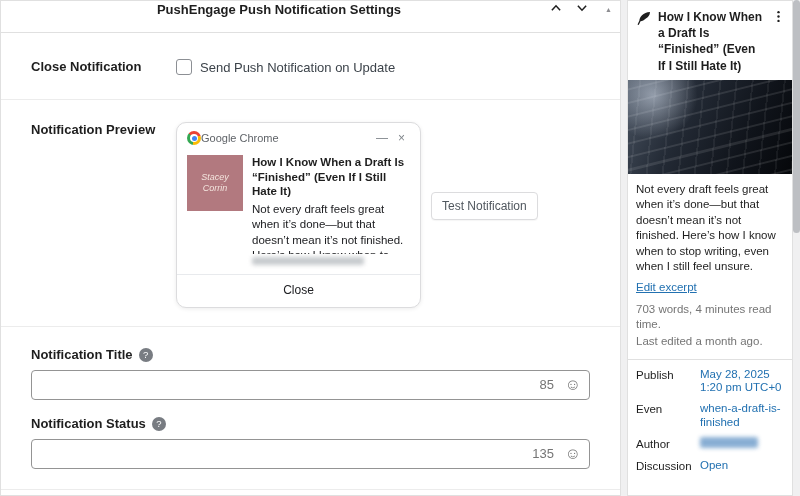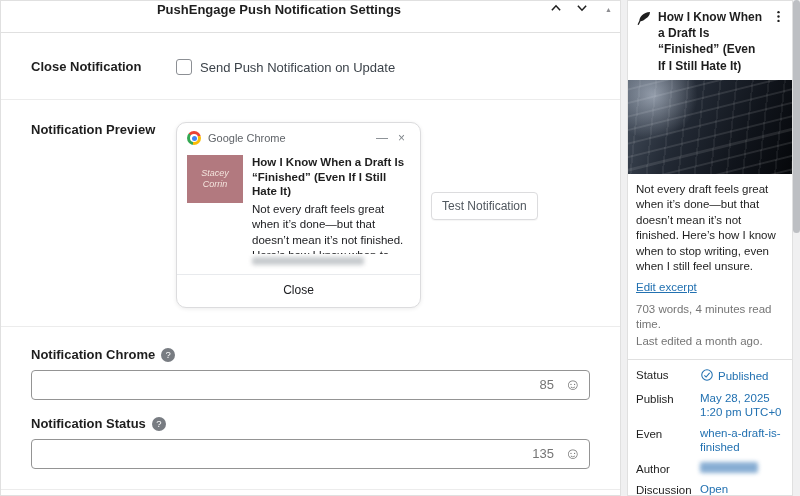--- a/index.html
+++ b/index.html
@@ -54,25 +54,25 @@
   .chrome-icon {
     width:14px; height:14px; border-radius:50%; position:relative; flex-shrink:0;
     background:conic-gradient(from -50deg, #ea4335 0 33.3%, #fbbc05 0 66.6%, #34a853 0 100%);
   }
   .chrome-icon::before {
     content:""; position:absolute; inset:3px; background:#fff; border-radius:50%;
   }
   .chrome-icon::after {
     content:""; position:absolute; inset:4.5px; background:#4285f4; border-radius:50%;
   }
-  .browser-name { font-size:11px; color:#5f6368; margin-left:7px; flex:1; }
+  .browser-name { font-size:11px; color:#5f6368; flex:1; }
   .win-btn { color:#80868b; font-size:12px; padding:0 5px; cursor:pointer; background:none; border:none; }
   .card-body { display:flex; gap:9px; padding:4px 10px 4px; }
   .avatar {
-    width:56px; height:48px; background:#b2797f; flex-shrink:0;
+    width:56px; height:56px; background:#b2797f; flex-shrink:0;
     display:flex; flex-direction:column; align-items:center; justify-content:center;
     color:#f3e4dd; font-style:italic; font-size:9px; line-height:1.2;
   }
   .notif-col { flex:1; min-width:0; }
   .notif-title { font-size:11.5px; font-weight:bold; line-height:1.28; margin-bottom:3px; }
   .notif-body { font-size:11.5px; line-height:1.32; color:#202124; max-height:52px; overflow:hidden; }
   .redacted-url {
     width:112px; height:8px; background:#9aa0a6; opacity:.55; filter:blur(2px);
     border-radius:2px; margin:3px 0 5px;
   }
@@ -225,21 +225,21 @@
           </div>
         </div>
         <div class="card-close">Close</div>
       </div>
 
       <button class="test-btn">Test Notification</button>
     </div>
 
     <div class="field-block">
       <div class="label-row">
-        <span class="field-label">Notification Chrome</span>
+        <span class="field-label">Notification Title</span>
         <span class="qmark">?</span>
       </div>
       <div class="input-wrap">
         <input class="text-input" type="text" value="" style="">
         <span class="char-count">85</span>
         <button class="emoji-btn">☺</button>
       </div>
     </div>
 
     <div class="field-block message">
@@ -288,32 +288,20 @@
   <div class="sb-excerpt">Not every draft feels great when it’s done—but that doesn’t mean it’s not finished. Here’s how I know when to stop writing, even when I still feel unsure.</div>
   <a class="edit-excerpt">Edit excerpt</a>
 
   <div class="sb-gray">
     <div>703 words, 4 minutes read time.</div>
     <div>Last edited a month ago.</div>
   </div>
 
   <div class="meta-table">
 
-    <div class="meta-row">
-      <span class="meta-label">Status</span>
-      <span class="meta-value status-val">
-        <span>
-          <svg width="14" height="14" viewBox="0 0 24 24" fill="none" stroke="#2271b1" stroke-width="1.8">
-            <circle cx="12" cy="12" r="9"></circle>
-              <path d="M7.5 12.5l3 3 6-7"></path>
-          </svg>
-        </span>
-        <span>Published</span>
-      </span>
-    </div>
 
     <div class="meta-row">
       <span class="meta-label">Publish</span>
       <span class="meta-value">May 28, 2025 1:20 pm UTC+0</span>
     </div>
 
     <div class="meta-row">
       <span class="meta-label">Even</span>
       <span class="meta-value">when-a-draft-is-finished</span>
     </div>

